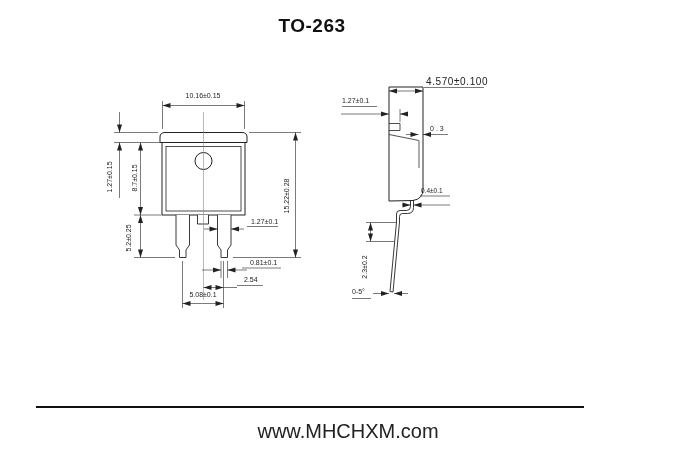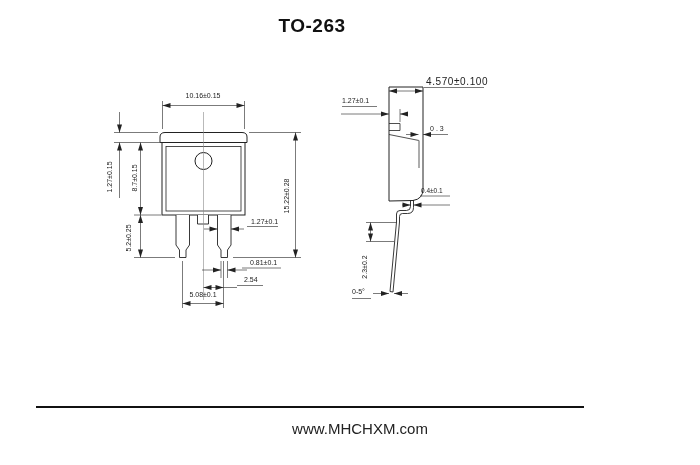--- a/index.html
+++ b/index.html
@@ -8,22 +8,22 @@
   .title{position:absolute;left:312px;top:15px;transform:translateX(-50%);
          font-size:19px;font-weight:bold;letter-spacing:.5px;color:#111;white-space:nowrap;}
   svg{position:absolute;left:0;top:0;}
   .lbl{position:absolute;font-size:7px;line-height:1;color:#222;white-space:nowrap;}
   .ctr{transform:translateX(-50%);}
   .rot{transform:translate(-50%,-50%) rotate(-90deg);}
   .big{font-size:10px;letter-spacing:.6px;}
   .tiny{font-size:6.5px;}
   .sp{letter-spacing:2px;}
   .footer-line{position:absolute;left:36px;top:406px;width:632px;height:0;border-top:2px solid #111;}
-  .footer-text{position:absolute;left:360px;top:420px;transform:translateX(-50%);
-               font-size:15px;color:#222;white-space:nowrap;}
+  .footer-text{position:absolute;left:348px;top:420px;transform:translateX(-50%);
+               font-size:20px;color:#222;white-space:nowrap;}
 </style>
 </head>
 <body>
 
 <div class="page">
 
   <div class="title">TO-263</div>
 
   <svg width="700" height="465" viewBox="0 0 700 465">
     <defs>

